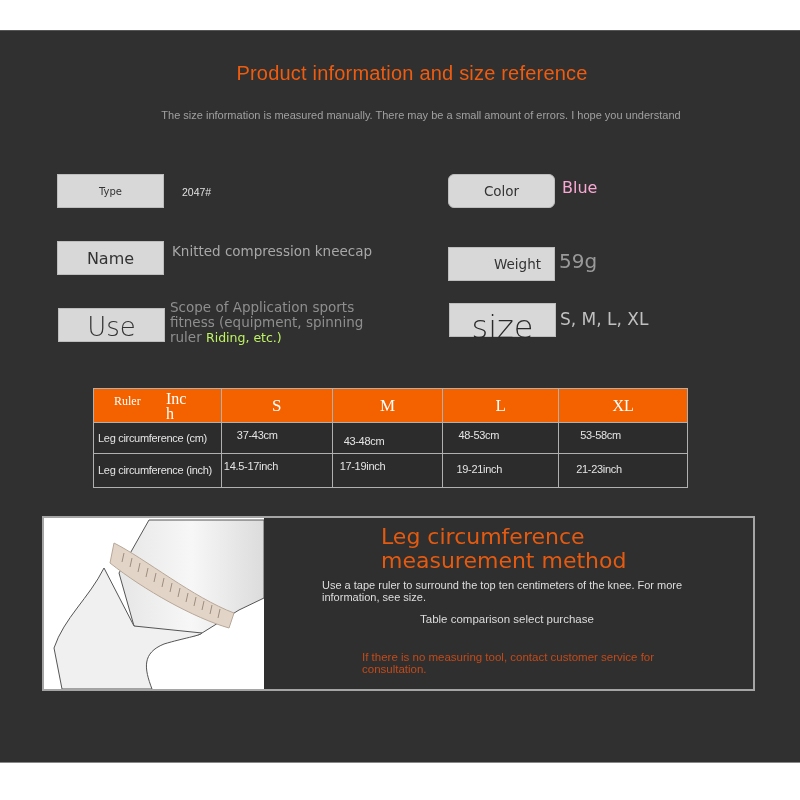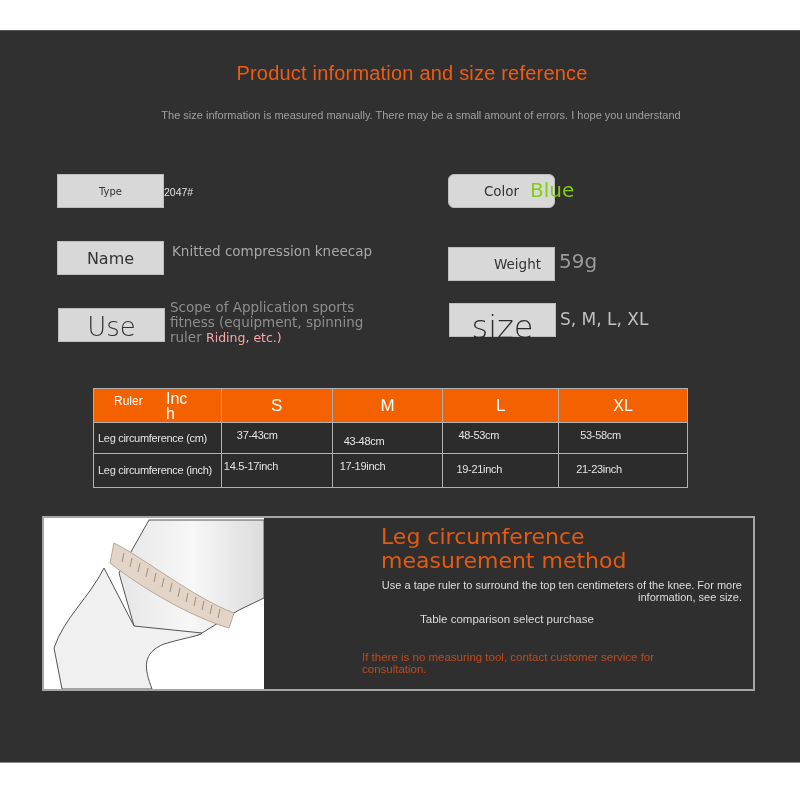--- a/index.html
+++ b/index.html
@@ -26,64 +26,64 @@
     }
     .val { color: #909090; font-family: "DejaVu Sans", sans-serif; }
     .val-light { color: #e0e0e0; }
     table.size {
       position: absolute; left: 93px; top: 357px; width: 595px;
       border-collapse: collapse; font-family: "Liberation Sans", sans-serif;
     }
     table.size td, table.size th { border: 1px solid #b0b0b0; }
     table.size th {
       background: #f46200; color: #fff; font-weight: normal; height: 34px;
-      font-size: 17px; text-align: center;
+      font-size: 17px; text-align: center; font-family: Liberation Serif, serif;
     }
     table.size td {
       background: #2c2c2c; color: #e4e4e4; font-size: 11px; height: 31px;
       padding-left: 4px; letter-spacing: -0.3px;
     }
     .method-box {
       position: absolute; left: 42px; top: 485px; width: 713px; height: 175px;
       border: 2px solid #a5a5a5; background: #2f2f2f;
     }
     .knee-img {
       position: absolute; left: 0; top: 0; width: 220px; height: 171px;
       background: #ffffff; overflow: hidden;
     }
     .method-title {
       left: 325px; top: 7px; color: #e35a10; font-size: 22px; line-height: 24px;
       font-family: "DejaVu Sans", sans-serif;
     }
-    .method-desc { left: 266px; top: 61px; width: 420px; color: #dedede; font-size: 11px; line-height: 12px; text-align: right; }
+    .method-desc { left: 266px; top: 61px; width: 420px; color: #dedede; font-size: 11px; line-height: 12px; }
     .method-cmp { left: 364px; top: 95px; color: #dcdcdc; font-size: 11.5px; }
     .method-note { left: 306px; top: 133px; width: 300px; color: #c24a1a; font-size: 11.5px; line-height: 12px; }
   </style>
 </head>
 <body>
 
 <div class="panel">
 
   <div class="abs title">Product information and size reference</div>
   <div class="abs subtitle">The size information is measured manually. There may be a small amount of errors. I hope you understand</div>
 
   <div class="abs label-box" style="left:45px;top:143px;width:107px;height:34px;font-size:10px;">Type</div>
-  <div class="abs val val-light" style="left:152px;top:155px;font-size:10.5px;font-family:'Liberation Sans',sans-serif;">2047#</div>
+  <div class="abs val val-light" style="left:170px;top:155px;font-size:10.5px;font-family:'Liberation Sans',sans-serif;">2047#</div>
 
   <div class="abs label-box" style="left:45px;top:210px;width:107px;height:34px;font-size:16px;">Name</div>
   <div class="abs val" style="left:160px;top:212px;font-size:13.5px;color:#a8a8a8;">Knitted compression kneecap</div>
 
   <div class="abs label-box" style="left:46px;top:277px;width:107px;height:34px;font-size:26px;font-weight:300;padding-top:4px;">Use</div>
   <div class="abs val" style="left:158px;top:269px;width:200px;font-size:13.5px;line-height:15px;color:#8e8e8e;">
     <span>Scope of Application sports fitness (equipment, spinning ruler</span>
-    <span style="color:#fca5a5;font-size:12.5px;">Riding, etc.)</span>
+    <span style="color:#bef264;font-size:12.5px;">Riding, etc.)</span>
   </div>
 
   <div class="abs label-box" style="left:436px;top:143px;width:107px;height:34px;font-size:13.5px;border-radius:6px;">Color</div>
-  <div class="abs val" style="left:518px;top:147px;font-size:20px;color:#84cc16;">Blue</div>
+  <div class="abs val" style="left:550px;top:147px;font-size:16px;color:#f9a8d4;">Blue</div>
 
   <div class="abs label-box" style="left:436px;top:216px;width:107px;height:34px;font-size:13.5px;padding-left:32px;">Weight</div>
   <div class="abs val" style="left:547px;top:218px;font-size:20px;color:#9a9a9a;">59g</div>
 
   <div class="abs label-box" style="left:437px;top:272px;width:107px;height:34px;font-size:32px;font-weight:300;padding-top:14px;color:#2a2a2a;">size</div>
   <div class="abs val" style="left:548px;top:278px;font-size:17px;color:#c0c0c0;">S, M, L, XL</div>
 
   <table class="size">
     <tbody>
         <tr>

